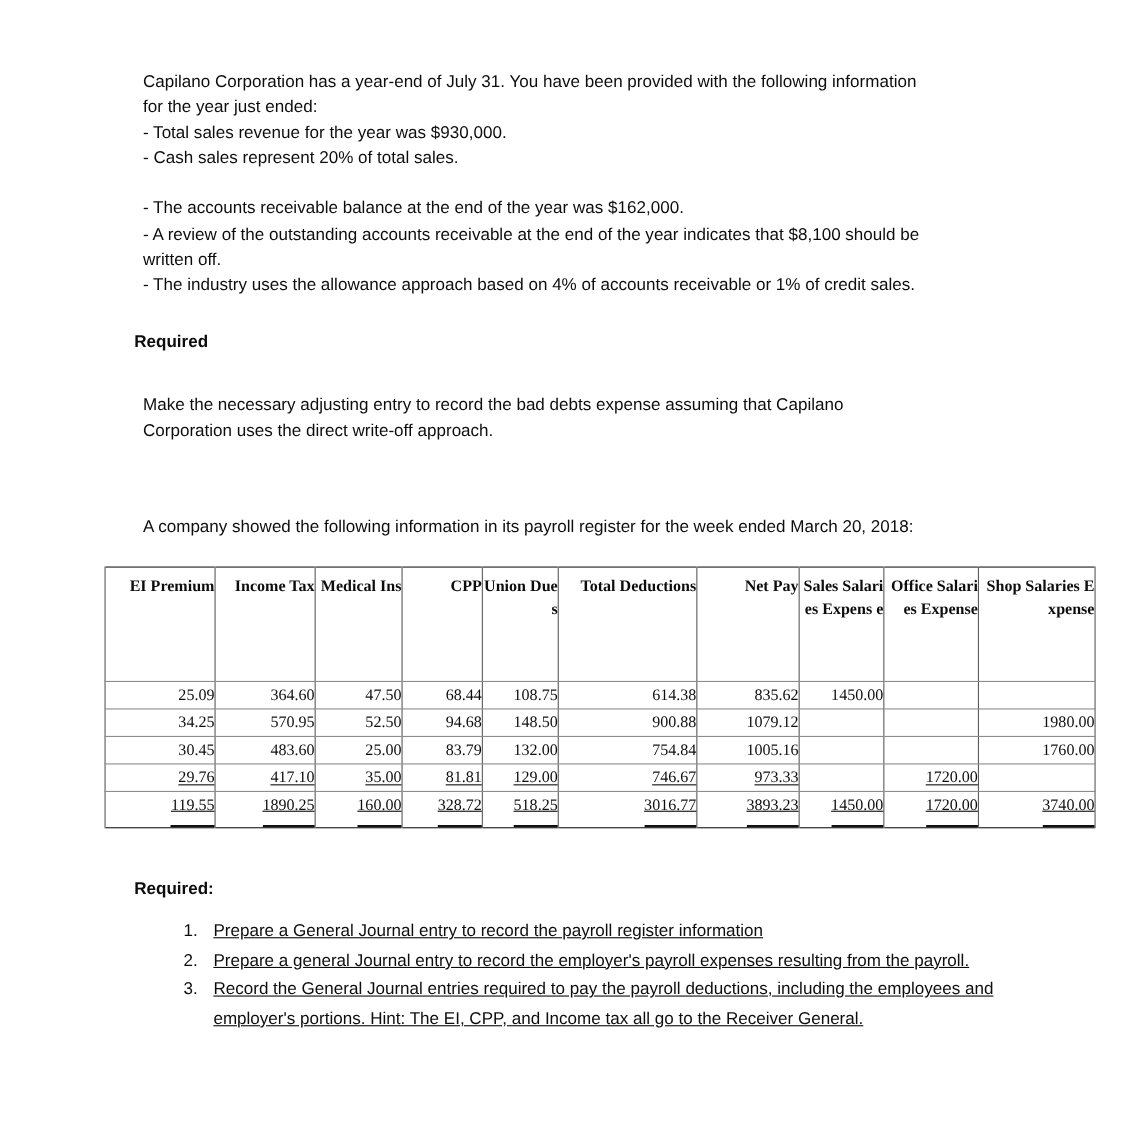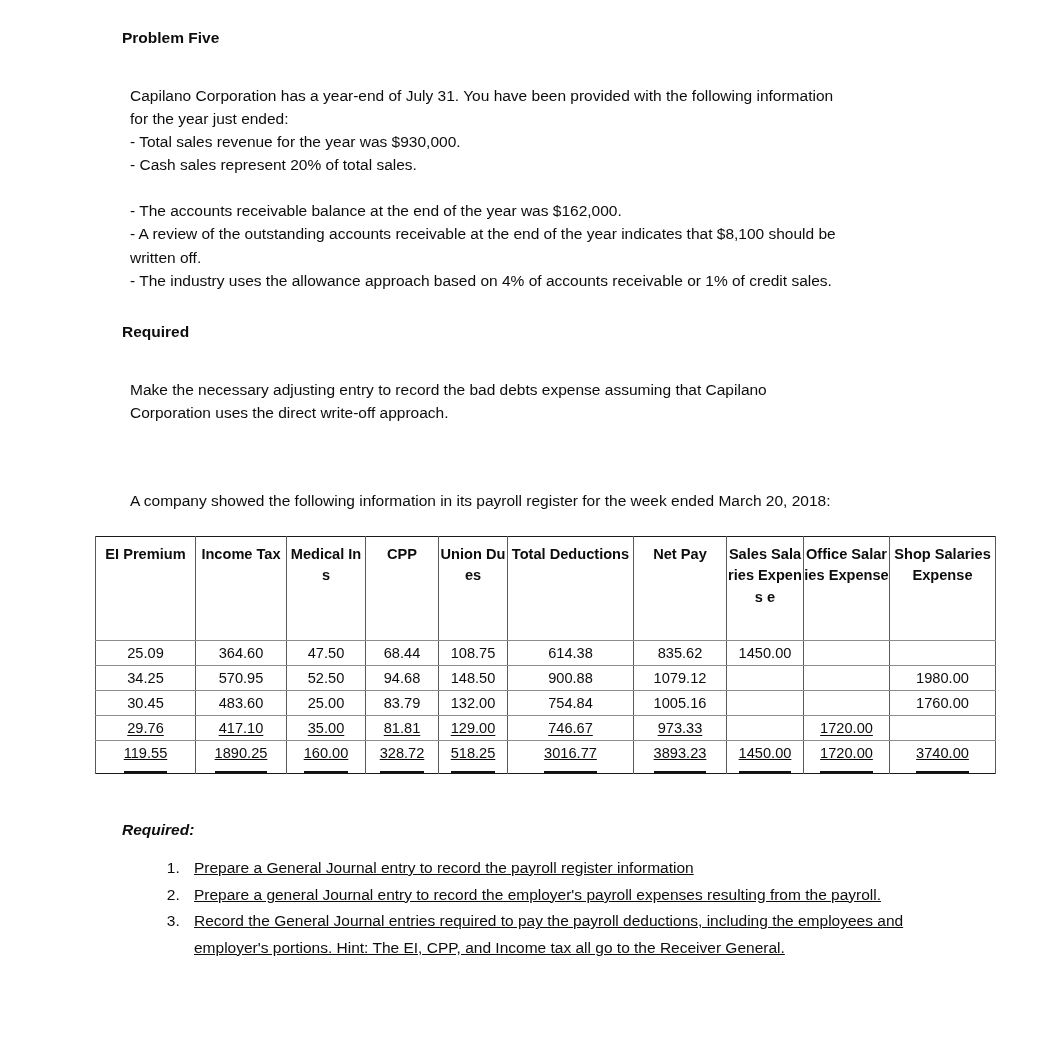--- a/index.html
+++ b/index.html
@@ -48,23 +48,24 @@
     width: 890px;
     border: 1.6px solid #1a1a1a;
     font-size: 14.6px;
   }
   table.payroll th,
   table.payroll td {
     border-left: 1px solid #5a5a5a;
     border-right: 1px solid #5a5a5a;
     border-top: 1px solid #8c8c8c;
     border-bottom: 1px solid #8c8c8c;
-    text-align: center;
+    text-align: right;
     padding: 0;
     vertical-align: top;
+    font-family: Liberation Serif, serif;
   }
   table.payroll thead th {
     font-weight: bold;
     height: 96px;
     padding-top: 7px;
     line-height: 1.46;
     border-top: none;
     border-bottom: 1px solid #8c8c8c;
     word-break: break-all;
   }
@@ -102,29 +103,27 @@
   }
   ol.reqlist li {
     padding-left: 10px;
     max-width: 740px;
     text-decoration: underline;
   }
   .req-head {
     font-weight: bold;
     font-size: 15.5px;
     margin: 0;
-    font-style: italic;
   }
 </style>
 </head>
 <body>
 
 <div class="page">
 
-  <h2 class="h-bold">Problem Five</h2>
   <div class="gap-lg"></div>
 
   <p class="para">
     <span>Capilano Corporation has a year-end of July 31. You have been provided with the following information</span><br>
     <span>for the year just ended:</span><br>
     <span> - Total sales revenue for the year was $930,000.</span><br>
     <span> - Cash sales represent 20% of total sales.</span><br>
     <br>
     <span> - The accounts receivable balance at the end of the year was $162,000.</span><br>
     <span> - A review of the outstanding accounts receivable at the end of the year indicates that $8,100 should be</span><br>

